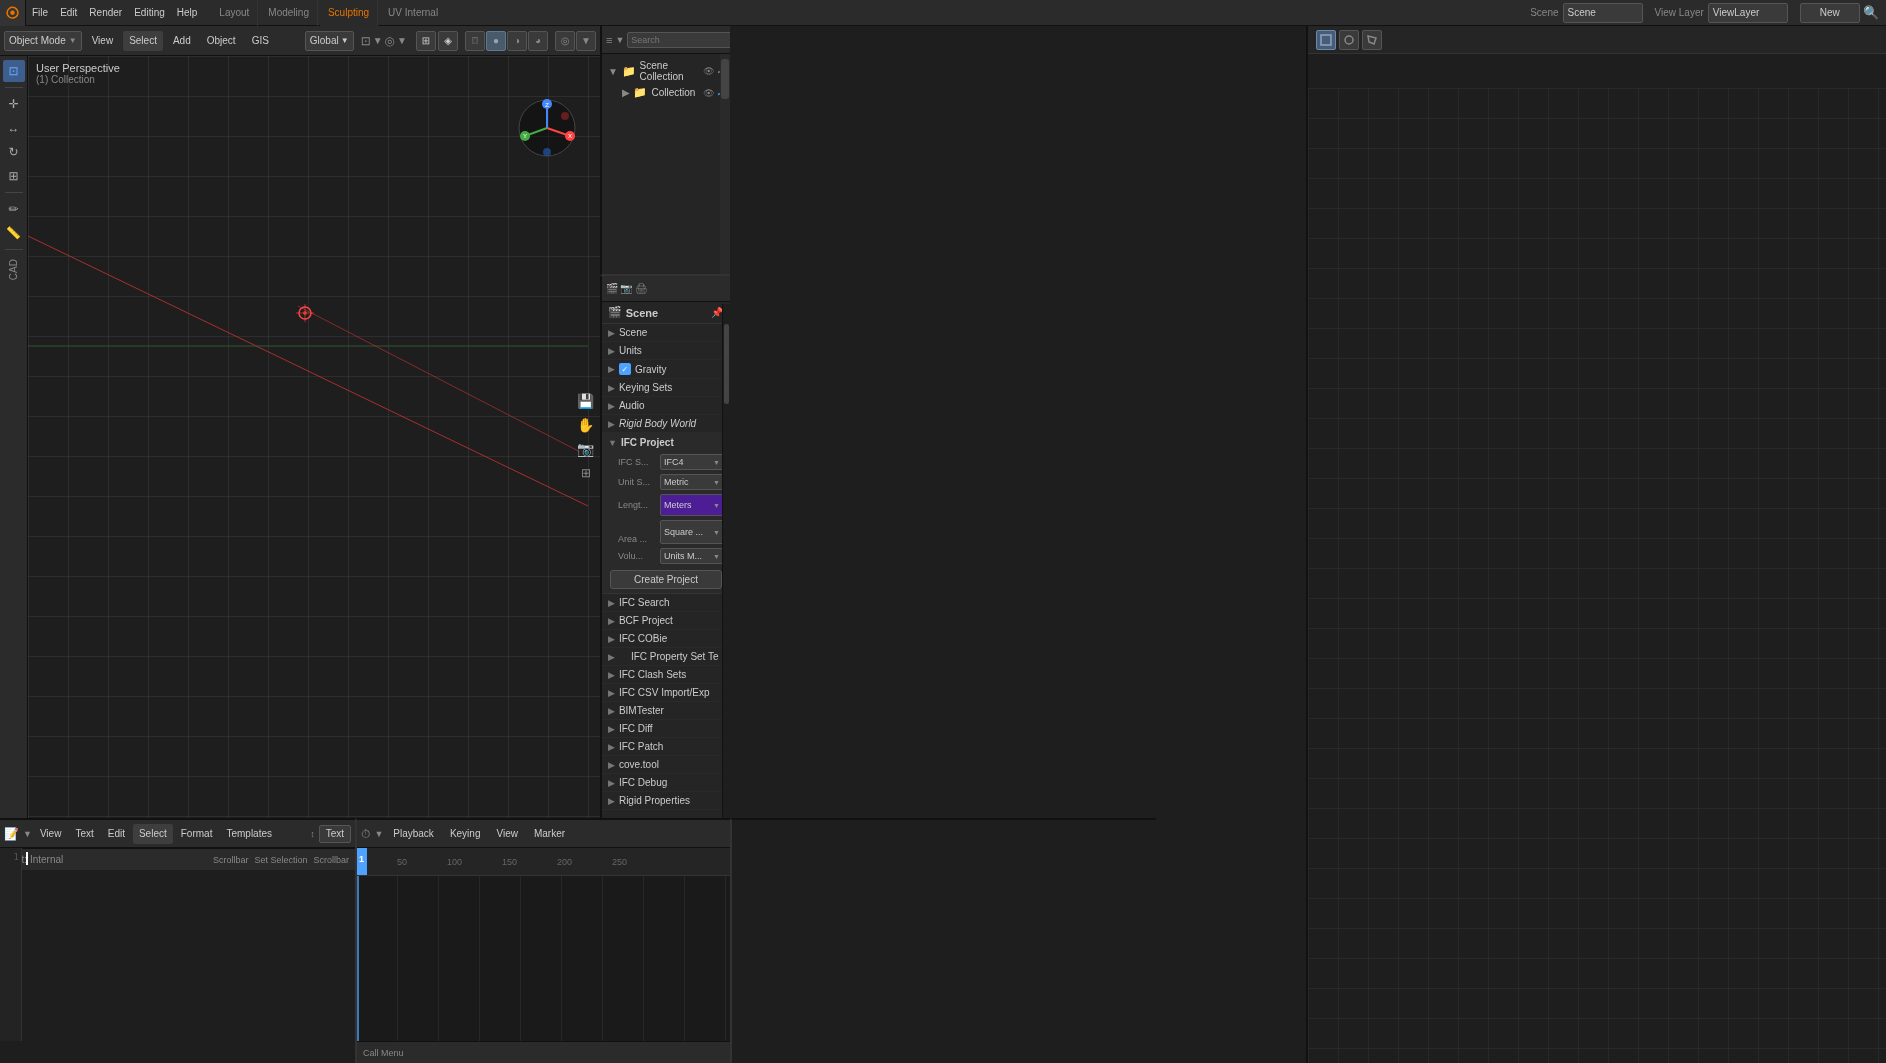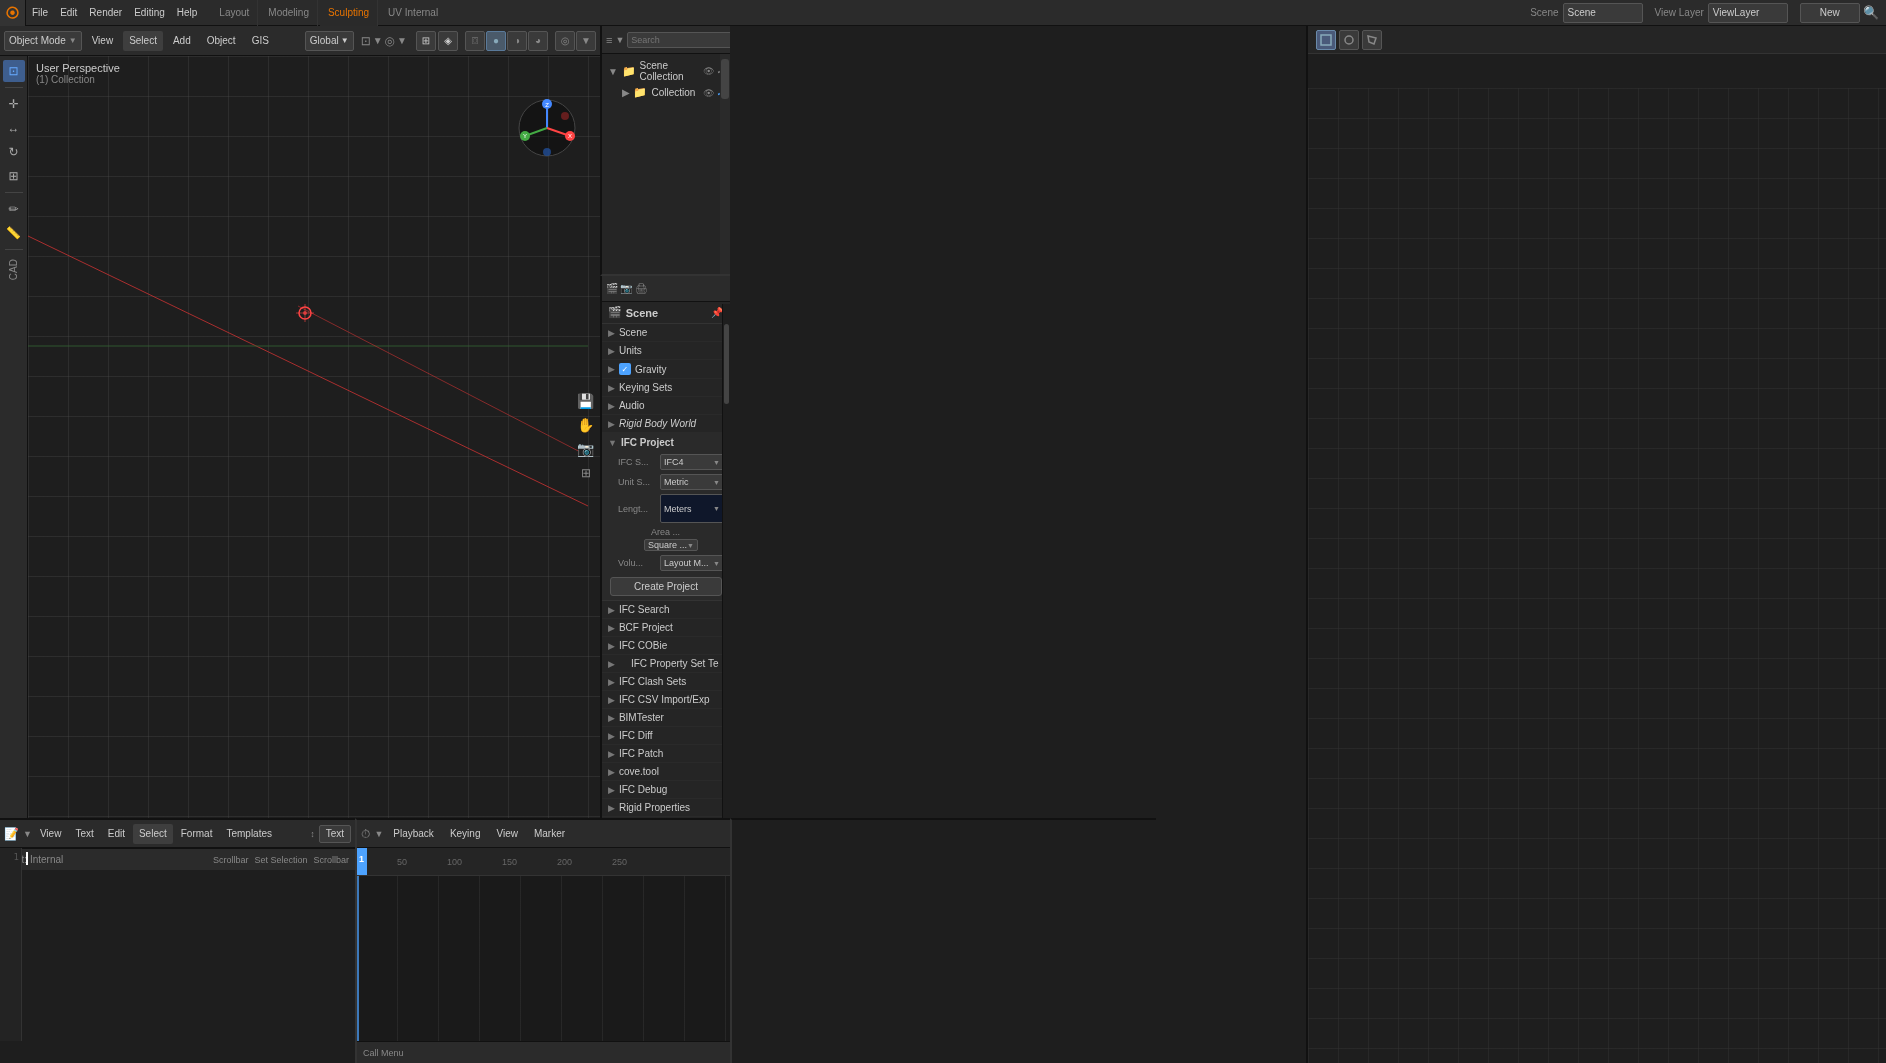--- a/index.html
+++ b/index.html
@@ -369,38 +369,38 @@
       <div style="display:flex;align-items:center;gap:2px;padding:2px 6px 2px 16px;">
         <span style="font-size:9px;color:#888;width:40px;flex-shrink:0;">Unit S...</span>
         <div style="flex:1;background:#3a3a3a;border:1px solid #555;border-radius:2px;height:16px;display:flex;align-items:center;justify-content:space-between;padding:0 3px;cursor:pointer;">
           <span style="font-size:9px;color:#ccc;">Metric</span>
           <span style="font-size:7px;color:#888;">▼</span>
         </div>
       </div>
 
       <div style="display:flex;align-items:center;gap:2px;padding:2px 6px 2px 16px;">
         <span style="font-size:9px;color:#888;width:40px;flex-shrink:0;">Lengt...</span>
-        <div style="flex:1;background:#0f172a;border:1px solid #555;border-radius:2px;height:29px;display:flex;align-items:center;justify-content:space-between;padding:0 3px;cursor:pointer;">
+        <div style="flex:1;background:#4c1d95;border:1px solid #555;border-radius:2px;height:22px;display:flex;align-items:center;justify-content:space-between;padding:0 3px;cursor:pointer;">
           <span style="font-size:9px;color:#ccc;">Meters</span>
           <span style="font-size:7px;color:#888;">▼</span>
         </div>
       </div>
 
-      <div style="display:flex;align-items:center;gap:2px;padding:2px 6px 2px 16px;flex-direction:column;">
+      <div style="display:flex;align-items:flex-end;gap:2px;padding:2px 6px 2px 16px;">
         <span style="font-size:9px;color:#888;width:40px;flex-shrink:0;">Area ...</span>
         <div style="flex:1;background:#3a3a3a;border:1px solid #555;border-radius:2px;height:24px;display:flex;align-items:center;justify-content:space-between;padding:0 3px;cursor:pointer;">
           <span style="font-size:9px;color:#ccc;">Square ...</span>
           <span style="font-size:7px;color:#888;">▼</span>
         </div>
       </div>
 
       <div style="display:flex;align-items:center;gap:2px;padding:2px 6px 2px 16px;">
         <span style="font-size:9px;color:#888;width:40px;flex-shrink:0;">Volu...</span>
         <div style="flex:1;background:#3a3a3a;border:1px solid #555;border-radius:2px;height:16px;display:flex;align-items:center;justify-content:space-between;padding:0 3px;cursor:pointer;">
-          <span style="font-size:9px;color:#ccc;">Layout M...</span>
+          <span style="font-size:9px;color:#ccc;">Units M...</span>
           <span style="font-size:7px;color:#888;">▼</span>
         </div>
       </div>
 
       <div style="margin:4px 8px;">
         <button style="width:100%;background:#3a3a3a;border:1px solid #555;color:#ccc;font-size:10px;padding:3px 6px;border-radius:3px;cursor:pointer;text-align:center;">Create Project</button>
       </div>
     </div>
 
     <div style="border-bottom:1px solid #2a2a2a;">

